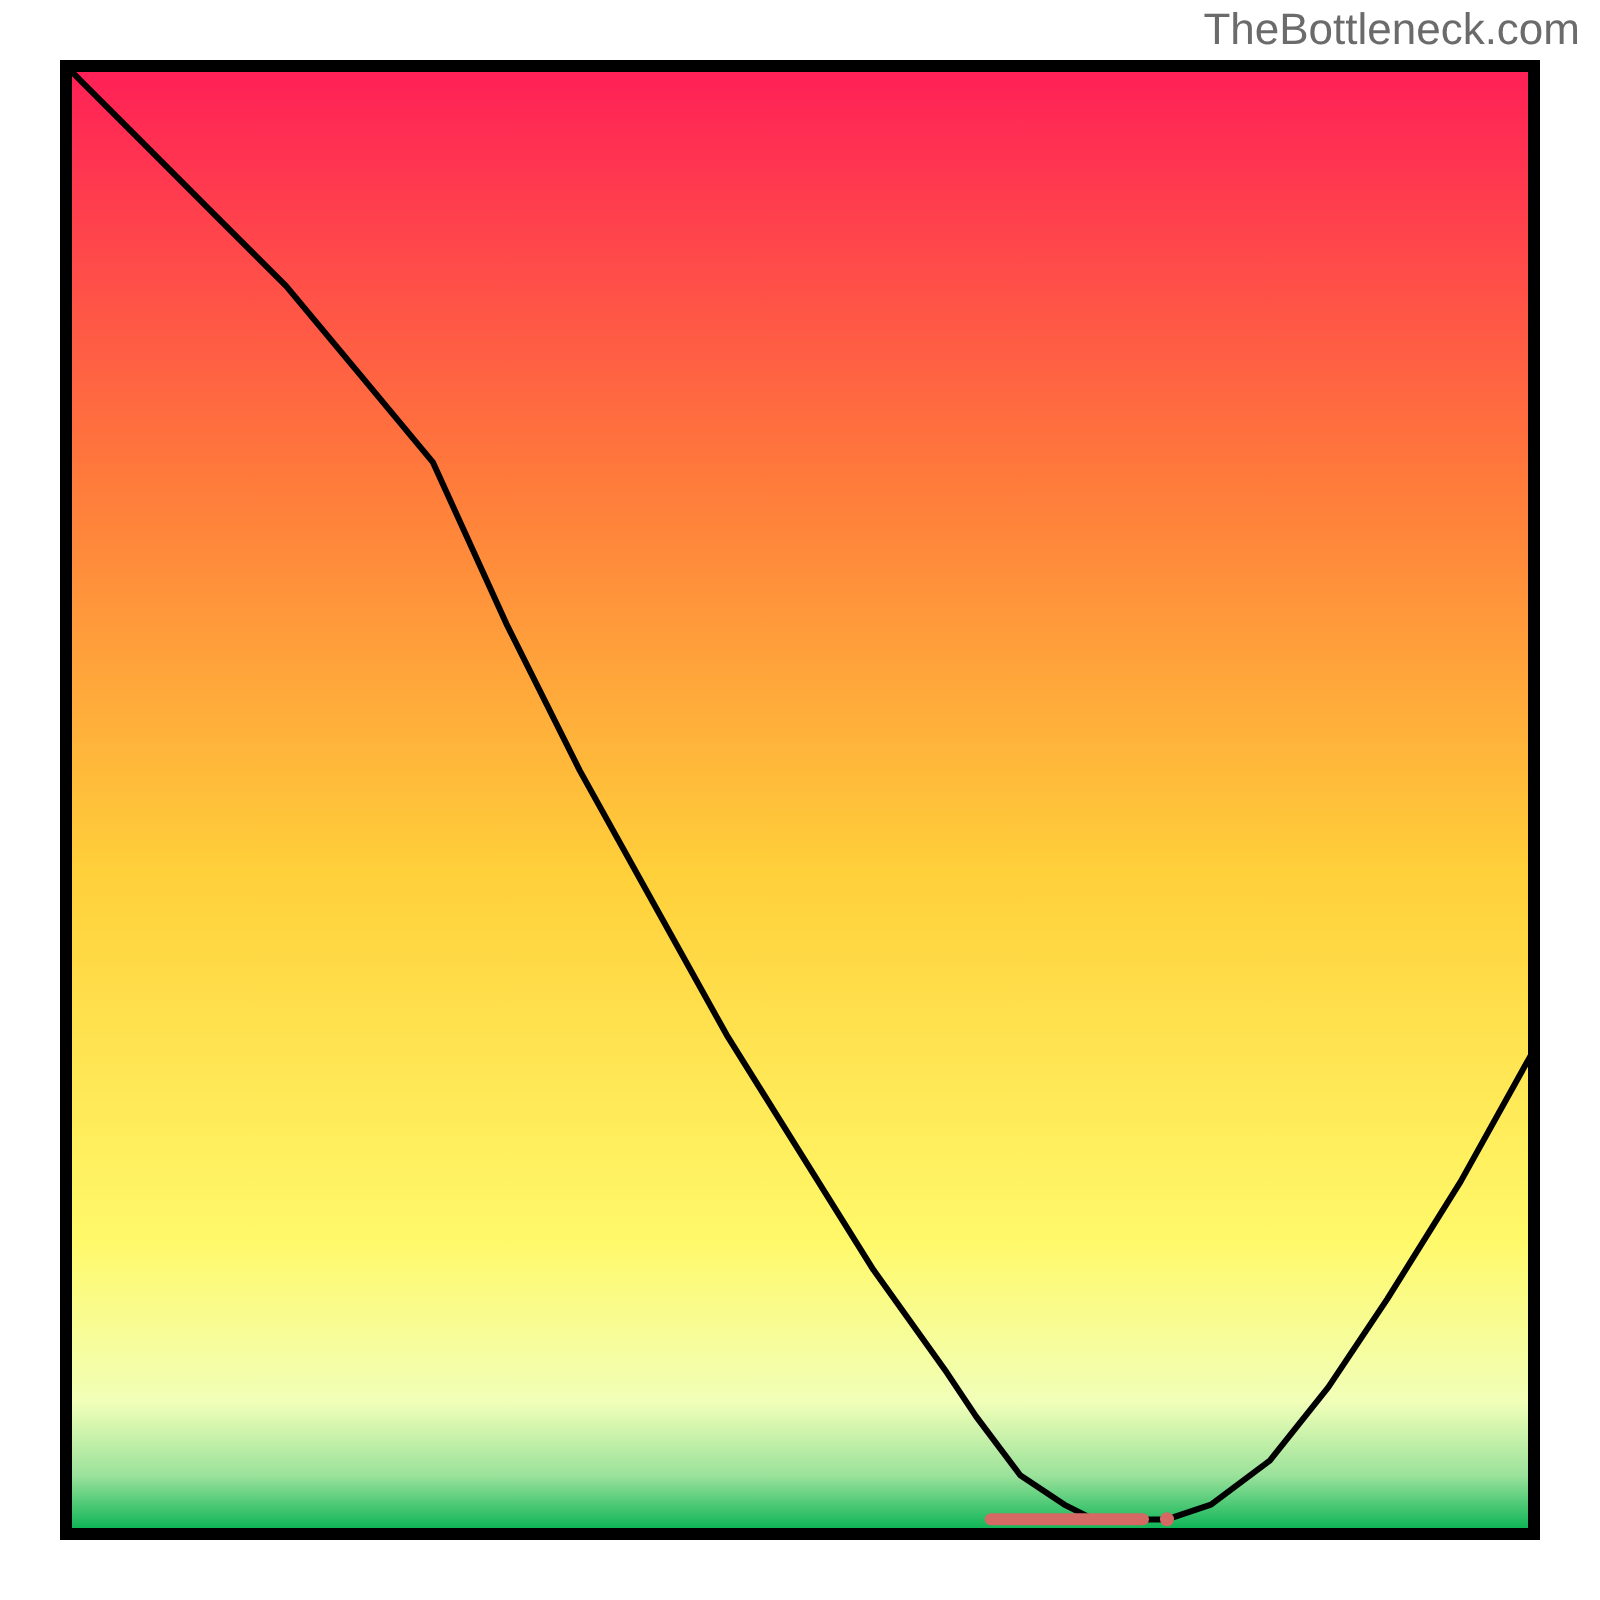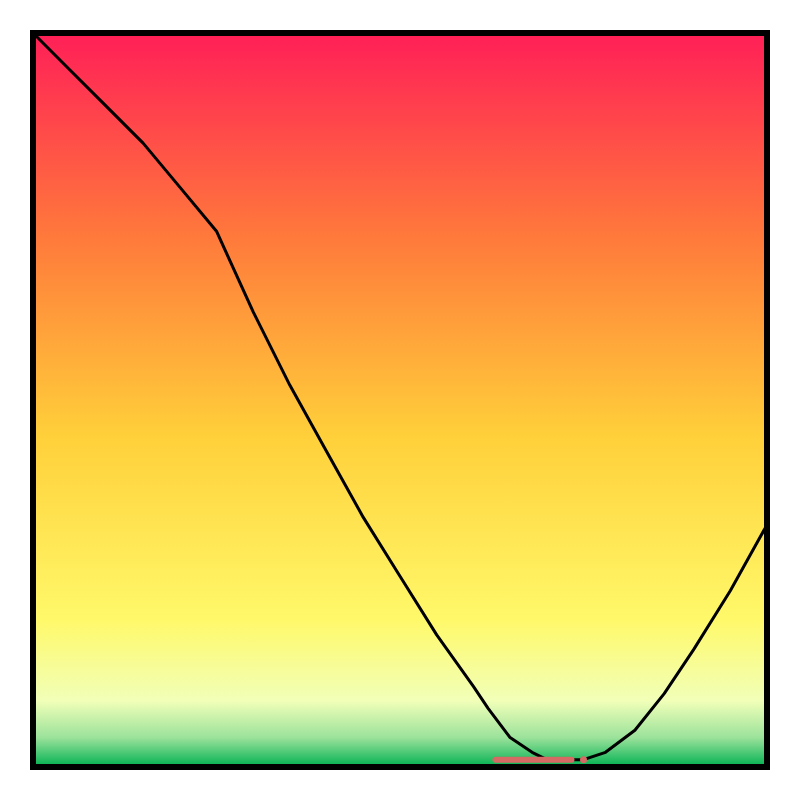--- a/index.html
+++ b/index.html
@@ -53,20 +53,21 @@
   stroke-linecap: round;
 }
 .marker-dot {
   fill: #d46a63;
 }
 </style>
 </head>
 <body>
 
 <div class="stage">
+  <div class="watermark">TheBottleneck.com</div>
 
   <div class="plot">
     <svg viewBox="0 0 740 740" xmlns="http://www.w3.org/2000/svg">
       <defs>
         <linearGradient id="bg-grad" x1="0" y1="0" x2="0" y2="1">
           <stop id="g0" offset="0%" stop-color="#ff1f57"></stop>
           <stop id="g1" offset="28%" stop-color="#ff7a3b"></stop>
           <stop id="g2" offset="55%" stop-color="#ffd03a"></stop>
           <stop id="g3" offset="80%" stop-color="#fff96a"></stop>
           <stop id="g4" offset="91%" stop-color="#f1ffb8"></stop>

